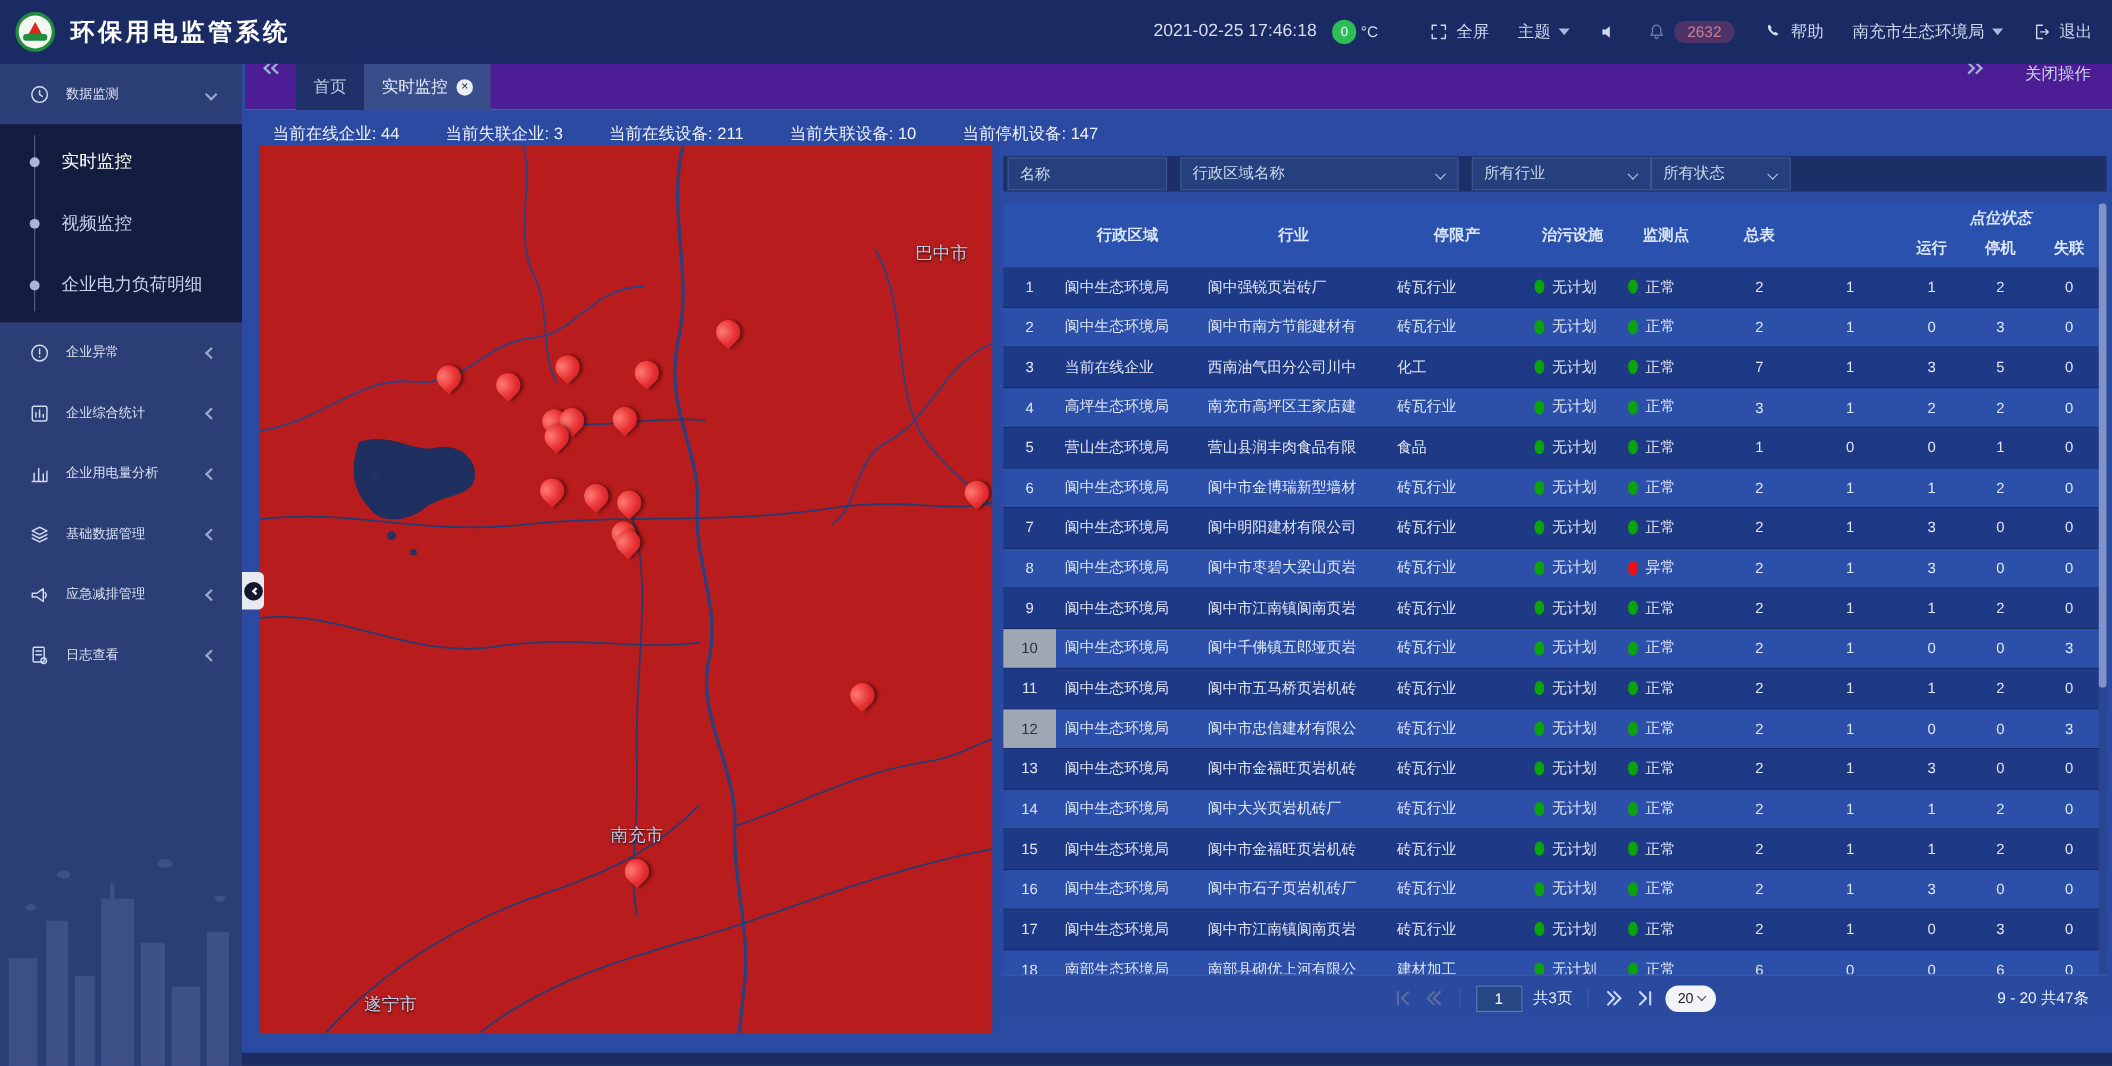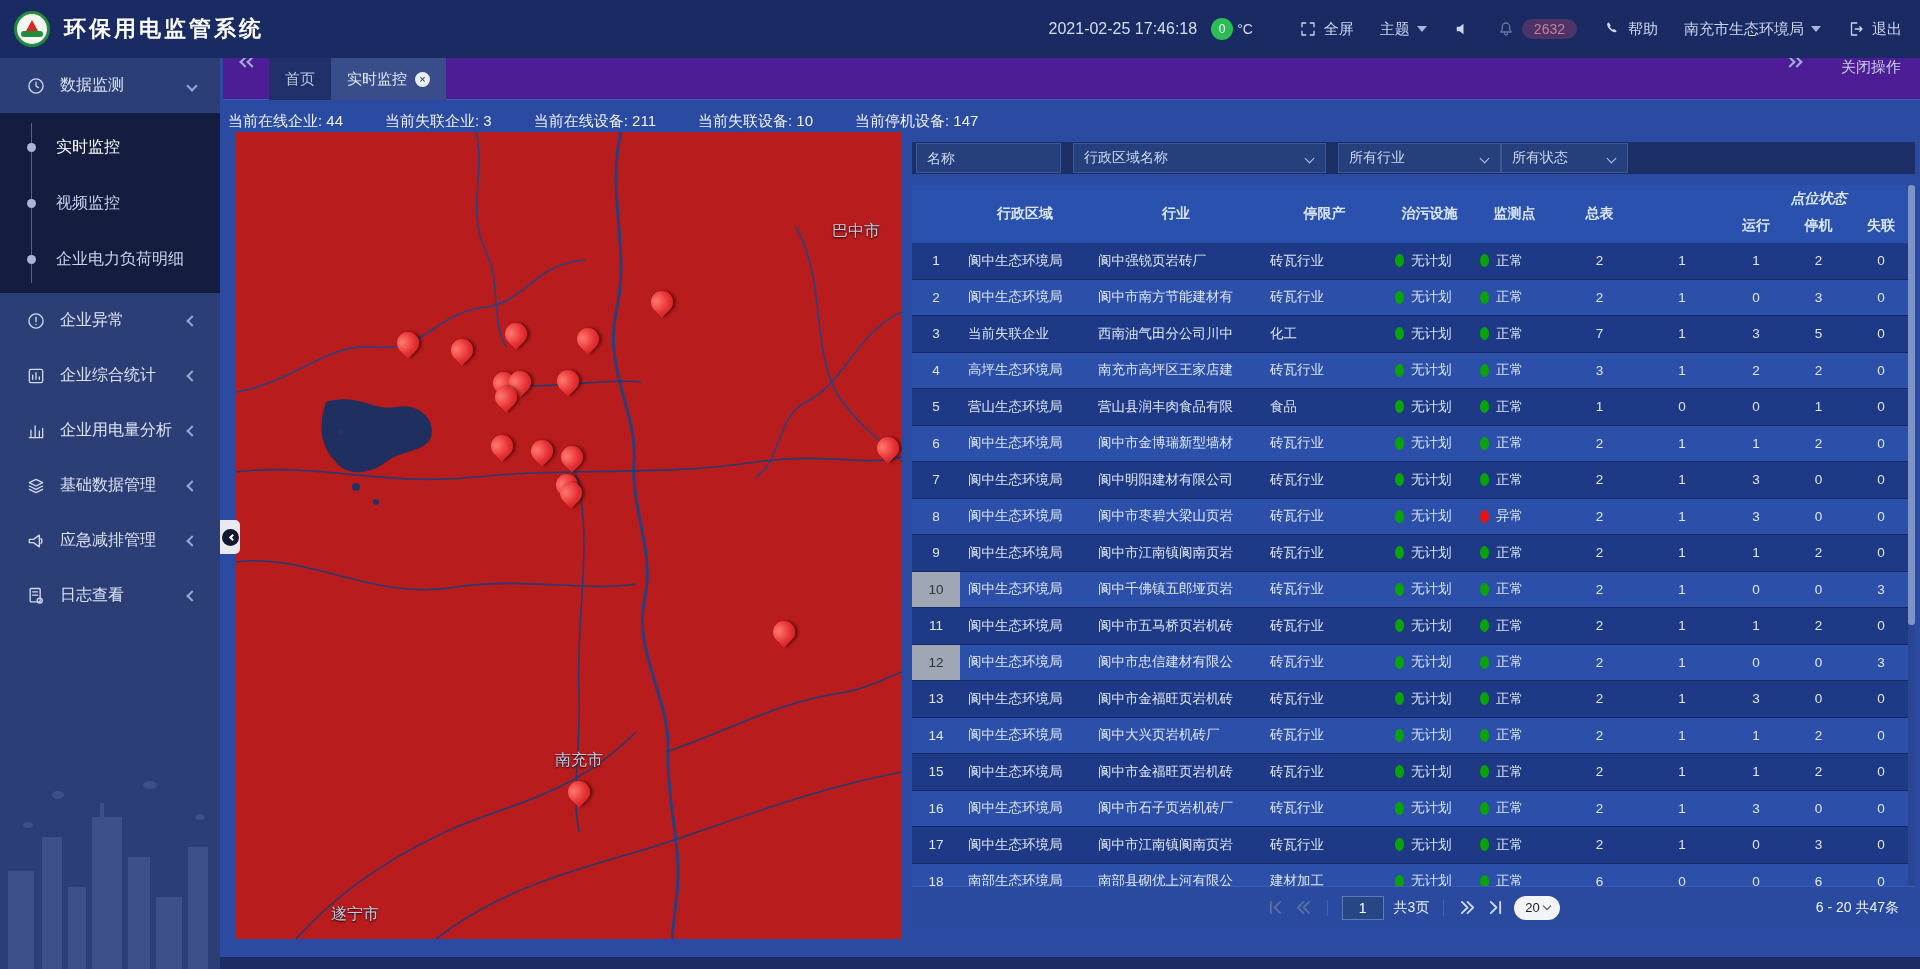--- a/index.html
+++ b/index.html
@@ -19,21 +19,21 @@
 .temp-unit{margin-right:46px;font-size:14px}
 .caret{width:0;height:0;border-left:5px solid transparent;border-right:5px solid transparent;border-top:6px solid #a9b7dd;display:inline-block}
 .badge-pill{background:rgba(199,72,118,.30);color:#c9808f;border-radius:11px;padding:2px 12px;font-size:14px}
 .bell-dim{opacity:.45}
 .hicon{width:18px;height:18px;flex:none}
 .hicon path,.hicon rect,.hicon circle,.hicon polyline{stroke:#cdd7ef;fill:none;stroke-width:1.7;stroke-linecap:round;stroke-linejoin:round}
 .hicon .fill{fill:#cdd7ef;stroke:none}
 
 
 .sidebar{position:absolute;left:0;top:58px;width:220px;height:911px;background:#2c3e76;overflow:hidden}
-.menu-item{height:55px;display:flex;align-items:center;color:#dbe2f4;font-size:16px;cursor:pointer;position:relative}
+.menu-item{height:55px;display:flex;align-items:center;color:#dbe2f4;font-size:12px;cursor:pointer;position:relative}
 .menu-item .micon{margin-left:26px;width:20px;height:20px;flex:none}
 .micon path,.micon rect,.micon circle,.micon line{stroke:#cfd9f0;fill:none;stroke-width:1.6;stroke-linecap:round;stroke-linejoin:round}
 .menu-item .mlabel{margin-left:14px;flex:1}
 .chev{width:8px;height:8px;border-right:2px solid #97a7cf;border-bottom:2px solid #97a7cf;display:inline-block;margin-right:24px}
 .chev.down{transform:rotate(45deg)}
 .chev.left{transform:rotate(135deg)}
 .submenu{background:#141d3f;position:relative;padding:6px 0}
 .subline{position:absolute;left:31px;top:10px;bottom:10px;width:1px;background:#55618c}
 .sub-item{height:56px;display:flex;align-items:center;font-size:16px;color:#c9d2ea;cursor:pointer;position:relative}
 .sub-item .dot2{width:9px;height:9px;border-radius:50%;background:#aab4d6;margin-left:27px;z-index:1;flex:none}
@@ -47,21 +47,21 @@
 .dblchev{display:flex;margin:0 14px 0 18px;cursor:pointer}
 .dblchev .chev{margin-right:-1px;border-color:#9fb0d8}
 .tab{height:42px;display:flex;align-items:center;padding:0 16px;font-size:15px;color:#bcc7e2;cursor:pointer}
 .tab.plain{background:#20316a}
 .tab.active{background:#3a4d8b;color:#e6ecfb}
 .tab-close{width:15px;height:15px;border-radius:50%;background:#e9edf6;color:#233;font-size:11px;line-height:15px;text-align:center;margin-left:8px;cursor:pointer}
 .tabbar .sp{flex:1}
 .close-ops{font-size:15px;color:#c7d2ec;margin:0 22px 0 26px;cursor:pointer}
 
 
-.stats{position:absolute;left:220px;top:100px;width:1700px;height:42px;display:flex;align-items:center;padding-left:8px;color:#eef2ff;font-size:15px}
+.stats{position:absolute;left:220px;top:100px;width:1700px;height:42px;display:flex;align-items:center;padding-left:28px;color:#eef2ff;font-size:15px}
 .stat{margin-right:42px;white-space:nowrap}
 
 
 .map{position:absolute;left:236px;top:132px;width:666px;height:807px;background:#b91c1c;overflow:hidden}
 .city-label{position:absolute;color:#c3cde8;font-size:16px;transform:translate(-50%,-50%);text-shadow:0 1px 2px #000;white-space:nowrap}
 .pin-wrap{position:absolute;width:0;height:0;cursor:pointer}
 .pin{position:absolute;left:-11px;top:-13px;width:22px;height:22px;background:radial-gradient(circle at 35% 30%,#ff7a70,#e62e31 60%,#c21c23);border-radius:50% 50% 50% 0;transform:rotate(-45deg);box-shadow:2px 2px 3px rgba(0,0,0,.45)}
 .collapse-handle{position:absolute;left:220px;top:520px;width:20px;height:34px;background:#e8eaef;border-radius:0 5px 5px 0;display:flex;align-items:center;justify-content:center;cursor:pointer;z-index:8}
 .collapse-handle .inner{width:17px;height:17px;border-radius:50%;background:#10172e;display:flex;align-items:center;justify-content:center}
 .collapse-handle .chev{width:5px;height:5px;border-color:#fff;margin:0 -2px 0 2px}
@@ -436,21 +436,21 @@
             <span class="v">正常</span>
           </div>
           <div class="td">2</div>
           <div class="td">1</div>
           <div class="td">0</div>
           <div class="td">3</div>
           <div class="td">0</div>
         </div>
         <div class="tr grid-cols odd">
           <div class="td numcell">3</div>
-          <div class="td left">当前失联企业</div>
+          <div class="td left">当前在线企业</div>
           <div class="td left">西南油气田分公司川中</div>
           <div class="td left">化工</div>
           <div class="td left">
             <span class="dot ok"></span>
             <span class="v">无计划</span>
           </div>
           <div class="td left">
             <span class="dot ok"></span>
             <span class="v">正常</span>
           </div>
@@ -775,18 +775,18 @@
         <span class="pbtn">
           <svg viewBox="0 0 16 16">
               <path d="M13 2v12 M3 2l6 6-6 6"></path>
             </svg>
           </span>
         <span class="page-size">
           <span>20</span>
           <span class="fchev"></span>
         </span>
       </div>
-      <span class="page-info">6 - 20  共47条</span>
+      <span class="page-info">9 - 20  共47条</span>
     </div>
   </div>
 
   <div class="footer-strip"></div>
 </div>
 
 </body></html>

